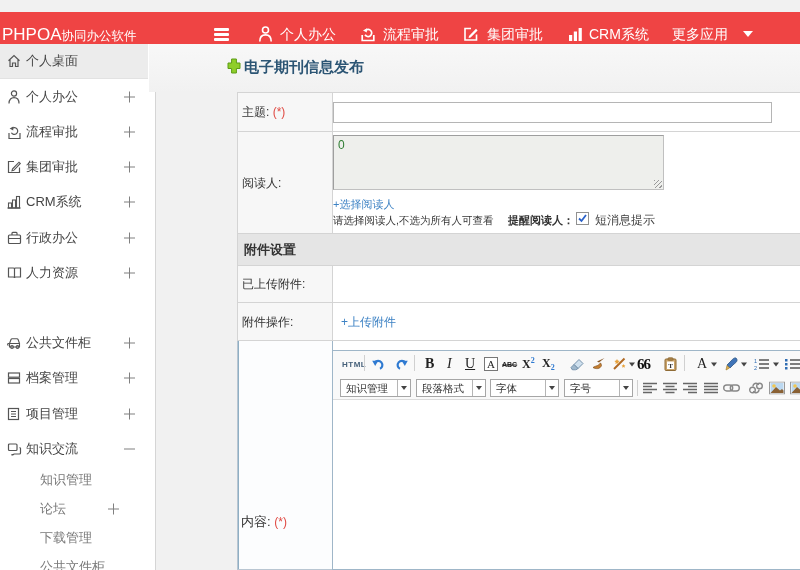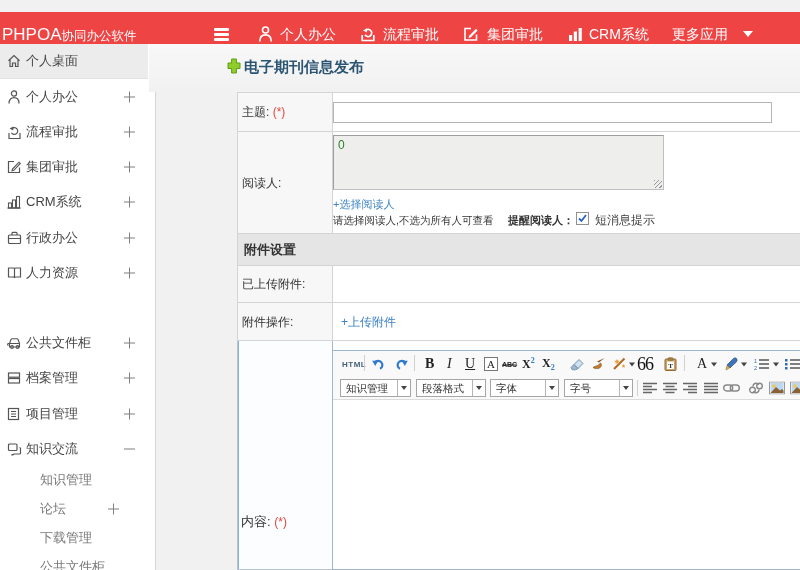--- a/index.html
+++ b/index.html
@@ -259,21 +259,21 @@
     <svg class="ti" style="left:258px;" width="15" height="14" viewBox="0 0 15 14">
         <path d="M13.5 1 L8 5.5 L6 4.5 Z" fill="#8a5a2b"></path>
         <path d="M8.8 6.5 C8 9 5 8.5 2 10.5 C4.5 12 9 12.5 10.5 8.5 L9.8 6.2 Z" fill="#c77f2e" stroke="#8a5a2b" stroke-width="0.8"></path>
       </svg>
     <svg class="ti" style="left:279px;" width="15" height="14" viewBox="0 0 15 14">
         <path d="M12.5 1.5 L2 12" stroke="#b06a24" stroke-width="2"></path>
         <path d="M5 2 l0.8 1.6 1.8 0.3 -1.3 1.3 0.3 1.8 -1.6-0.8 -1.6 0.8 0.3-1.8 -1.3-1.3 1.8-0.3 Z" fill="#e8a33d"></path>
         <path d="M11.5 7 l0.6 1.2 1.3 0.2 -0.9 1 0.2 1.3 -1.2-0.6 -1.2 0.6 0.2-1.3 -0.9-1 1.3-0.2 Z" fill="#e8a33d"></path>
       </svg>
     <span class="ti" style="left:296px; width:0; height:0; border:3px solid transparent; border-top:4px solid #444; margin-top:2px;"></span>
-    <span class="ti" style="left:304px; font-family:'Liberation Serif',serif; font-size:18px; font-weight:normal; color:#111; letter-spacing:-1px;">66</span>
+    <span class="ti" style="left:304px; font-family:'Liberation Serif',serif; font-size:15px; font-weight:bold; color:#111; letter-spacing:-1px;">66</span>
     <svg class="ti" style="left:331px;" width="13" height="14" viewBox="0 0 13 14">
         <rect x="1" y="2" width="11" height="11.5" rx="1" fill="#c9a36a" stroke="#8f6b35" stroke-width="1"></rect>
         <rect x="4" y="0.8" width="5" height="2.5" rx="0.8" fill="#a8834c" stroke="#8f6b35" stroke-width="0.8"></rect>
         <rect x="3" y="4.5" width="7" height="7.5" fill="#fff"></rect>
         <text x="6.5" y="10.5" font-size="7" font-weight="bold" fill="#333" text-anchor="middle" font-family="Liberation Serif">T</text>
       </svg>
     <span class="vsep" style="left:351px;"></span>
     <span class="ti" style="left:364px; font-family:'Liberation Serif',serif; font-size:14px; color:#222;">A</span>
     <span class="ti" style="left:378px; width:0; height:0; border:3px solid transparent; border-top:4px solid #444; margin-top:2px;"></span>
     <svg class="ti" style="left:391px;" width="15" height="14" viewBox="0 0 15 14">

